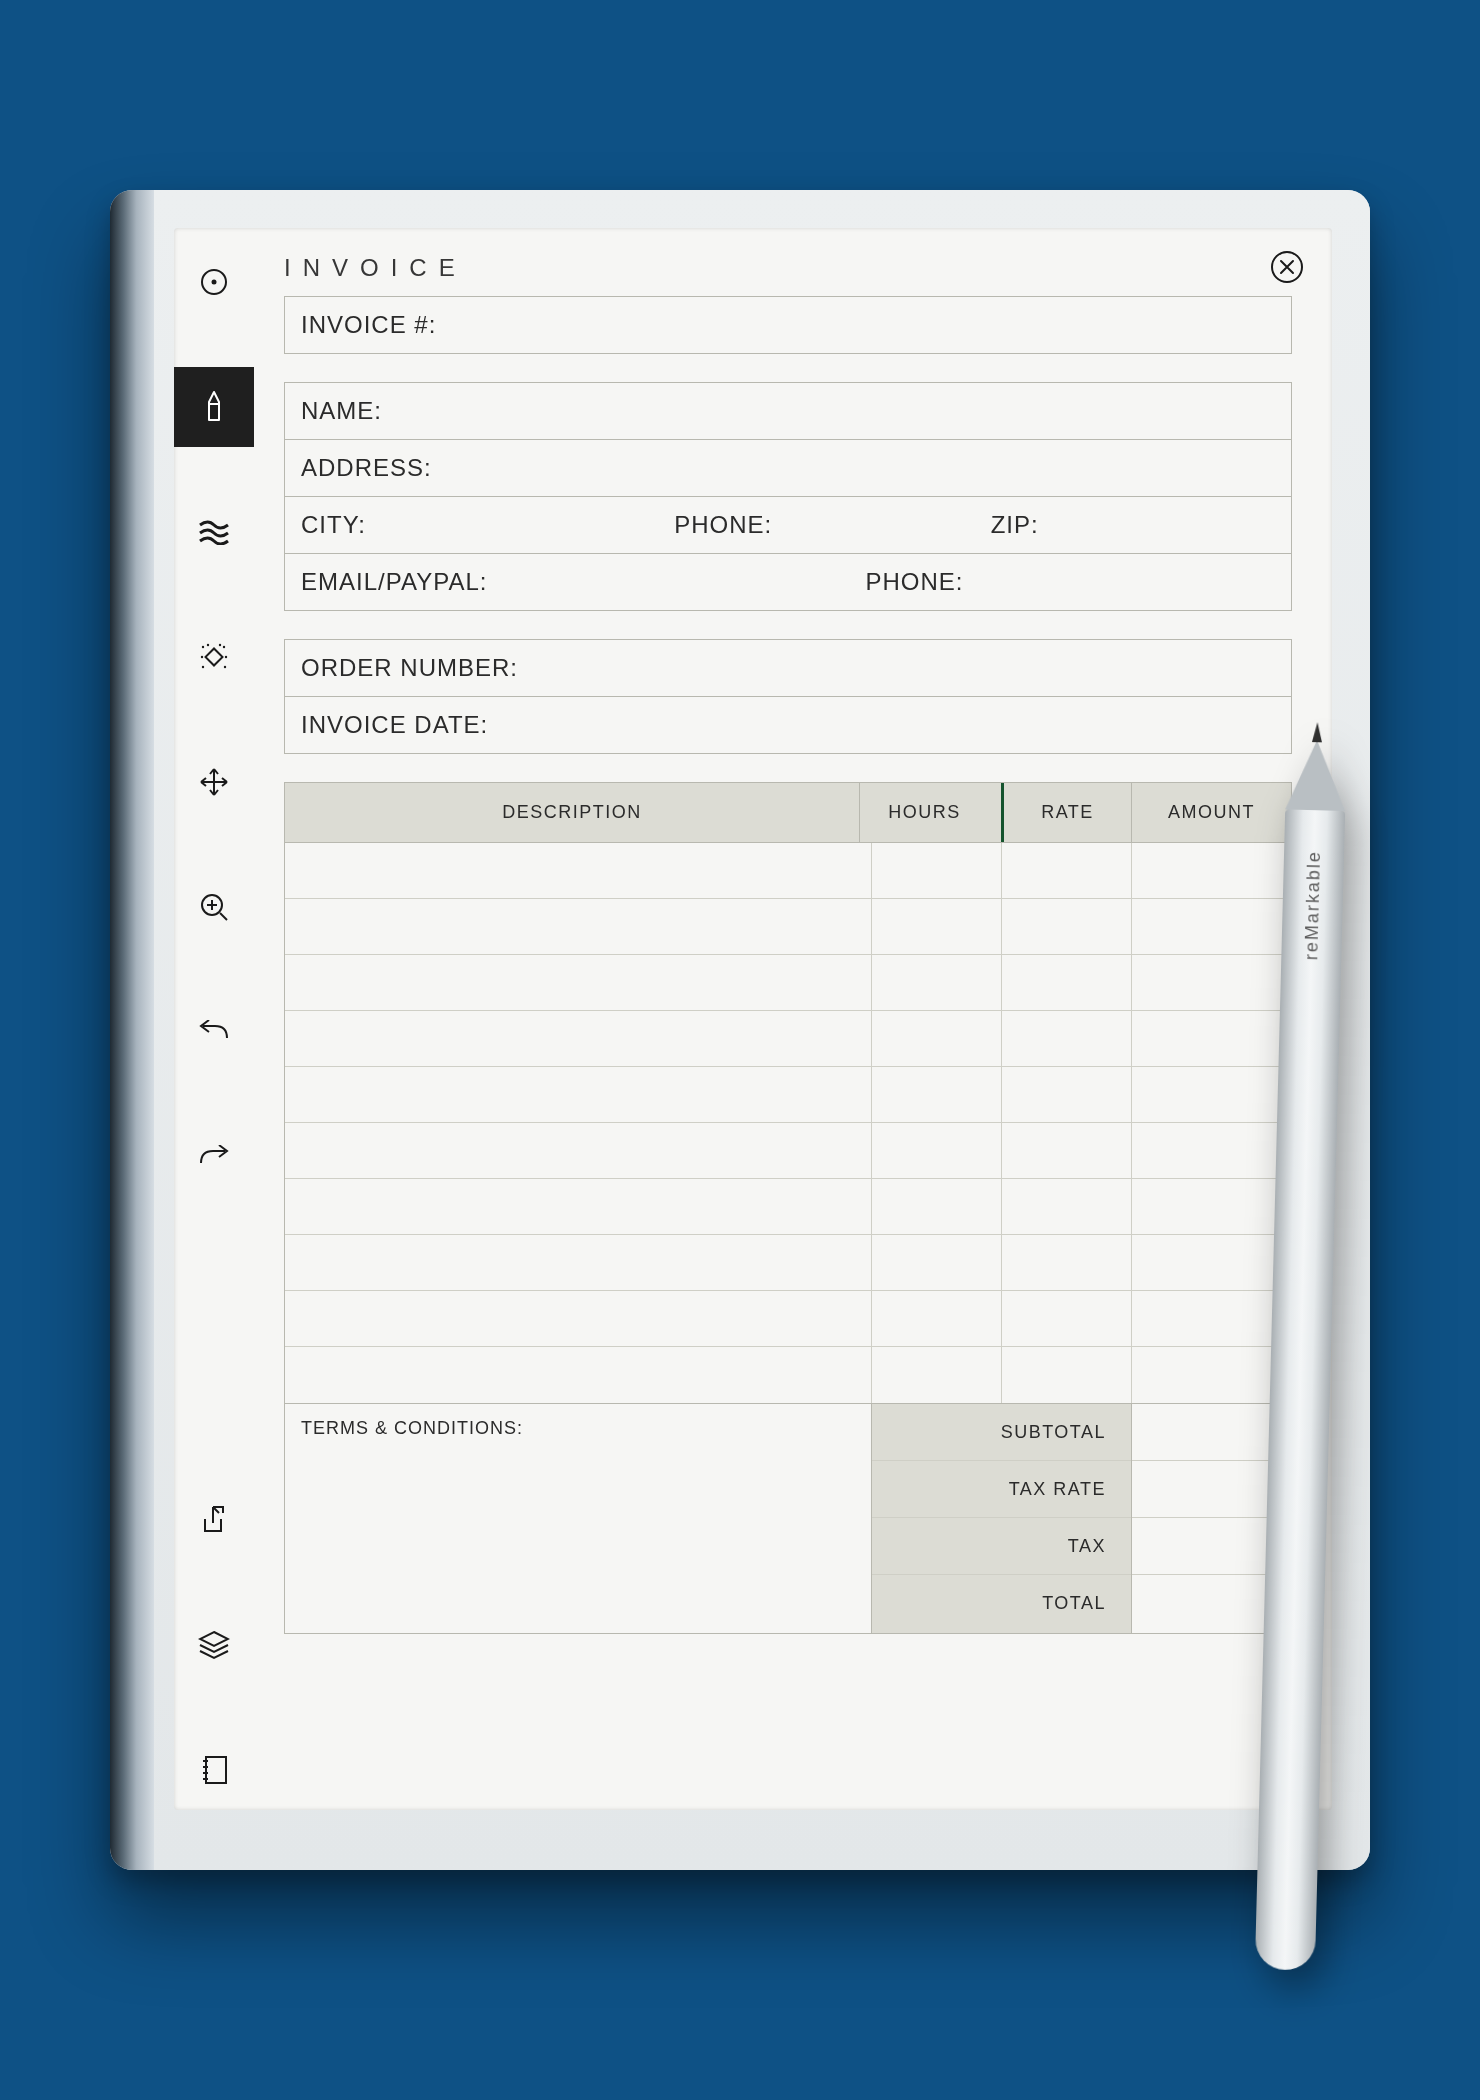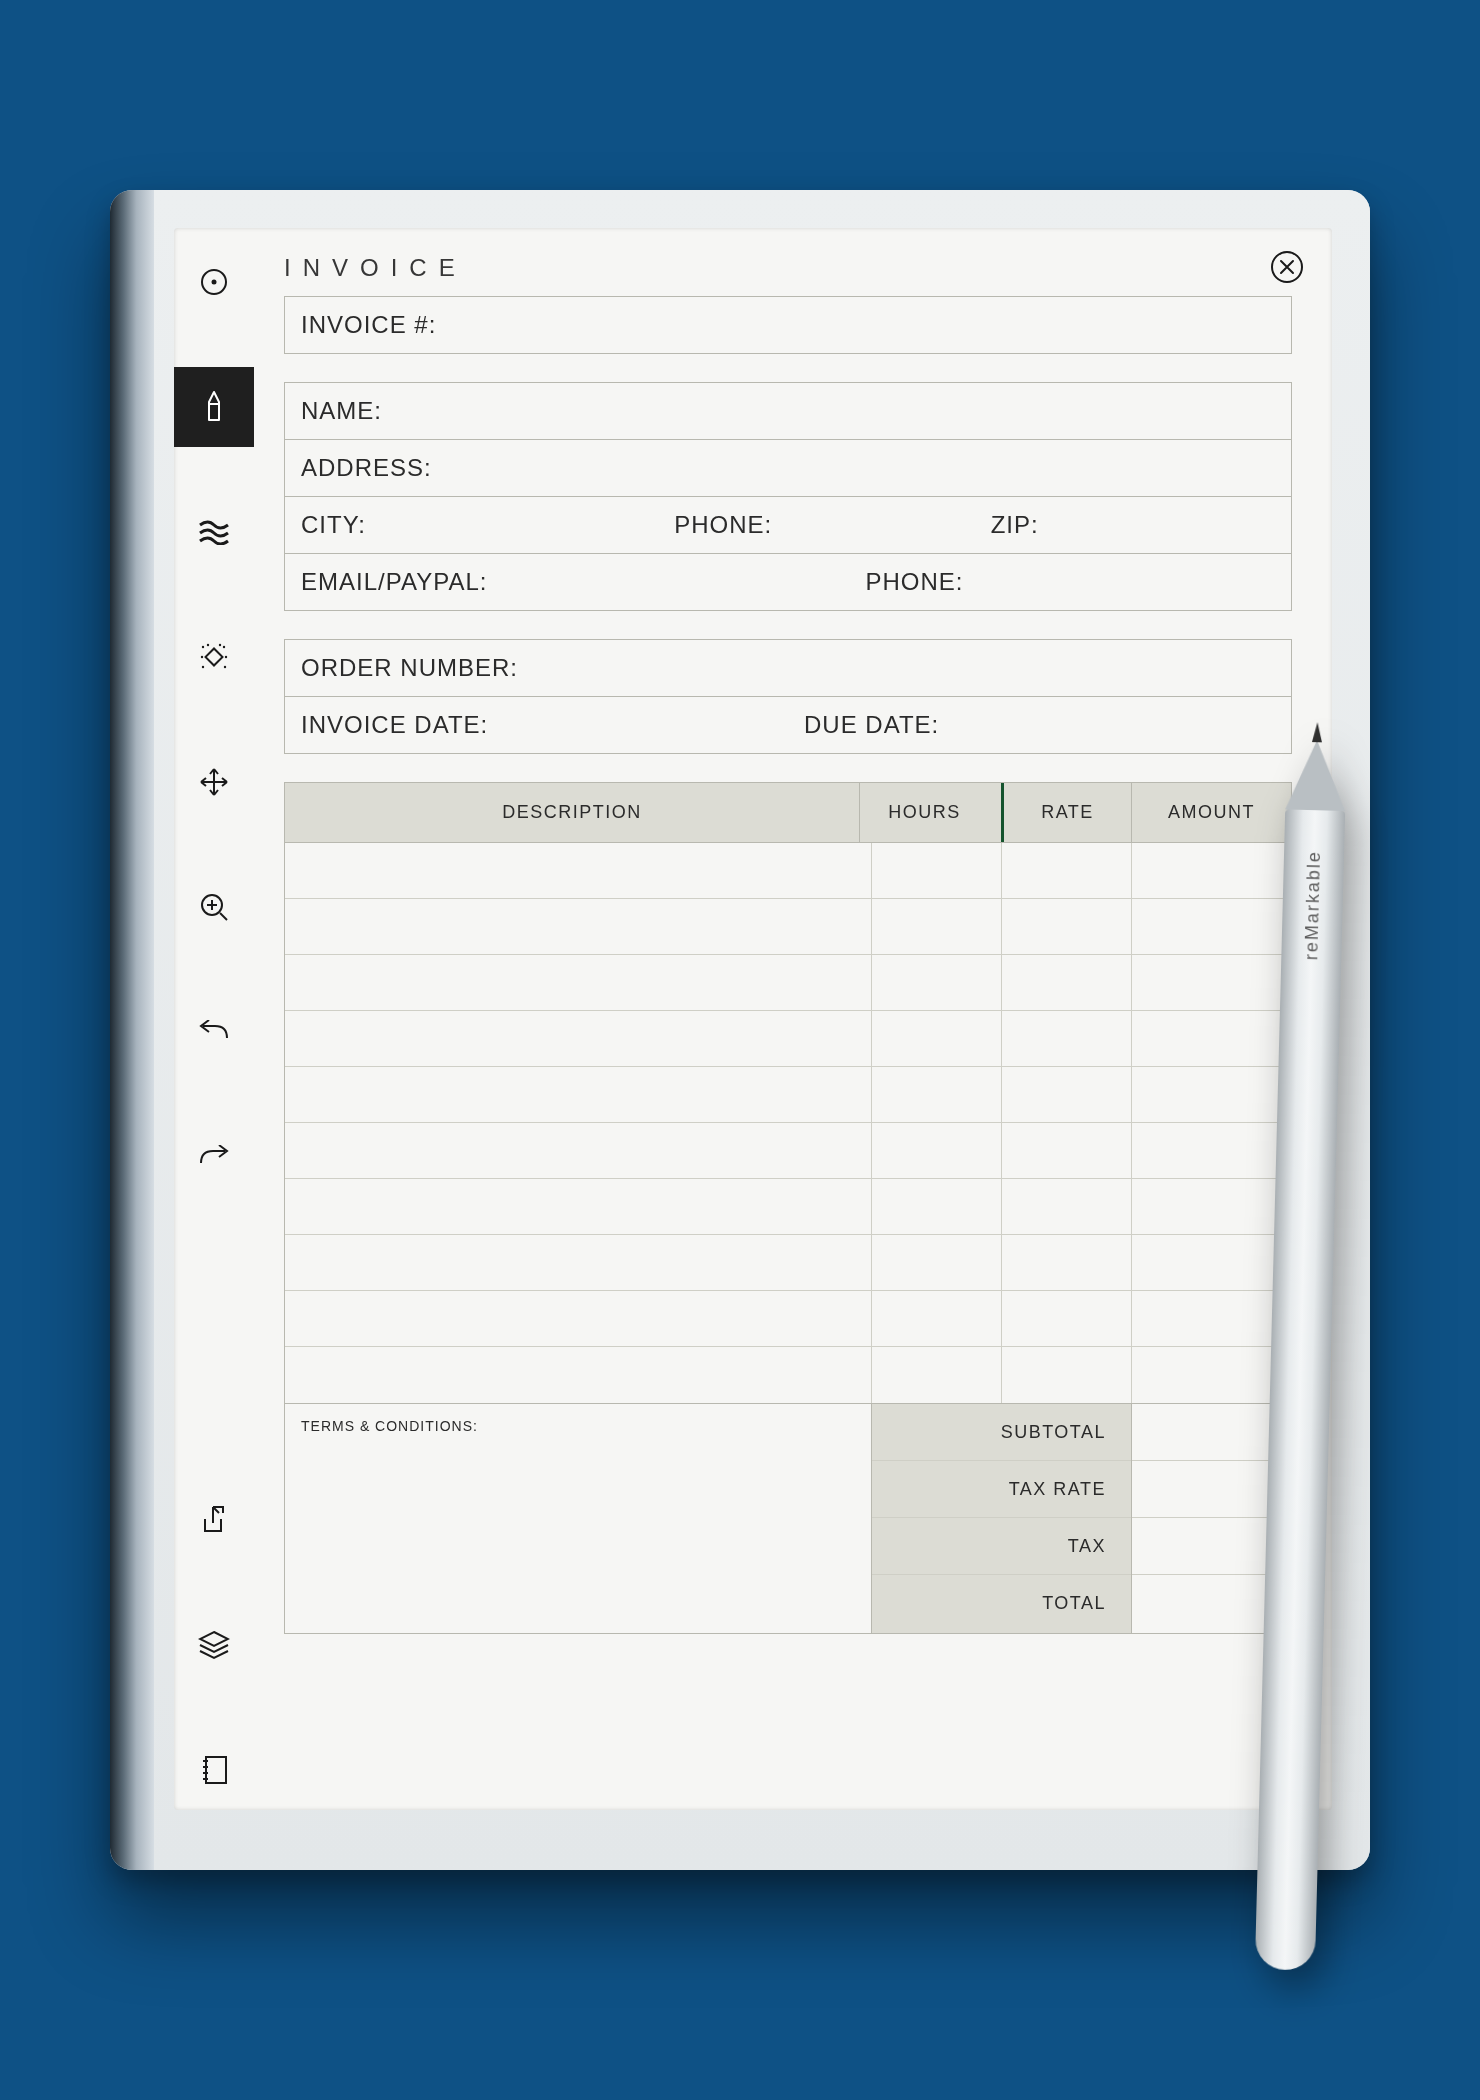--- a/index.html
+++ b/index.html
@@ -146,21 +146,21 @@
 
   
   .tfooter {
     display: flex;
     border-top: 1px solid #b8b8af;
     min-height: 230px;
   }
   .terms {
     flex: 1;
     padding: 14px 16px;
-    font-size: 14px;
+    font-size: 18px;
     letter-spacing: 1px;
   }
   .totals {
     width: 420px;
     display: flex;
   }
   .totals-labels {
     flex: 1;
     background: #dcdcd4;
     border-left: 1px solid #b8b8af;
@@ -351,21 +351,20 @@
             <div class="cell">PHONE:</div>
           </div>
         </div>
 
         <div class="box">
           <div class="row">
               <div class="cell">ORDER NUMBER:</div>
             </div>
           <div class="row">
             <div class="cell">INVOICE DATE:</div>
-            <div class="cell">DUE DATE:</div>
           </div>
         </div>
 
         <div class="table">
           <div class="thead">
             <div class="col-desc">DESCRIPTION</div>
             <div class="col-hours">HOURS</div>
             <div class="col-rate">RATE</div>
             <div class="col-amt">AMOUNT</div>
           </div>

